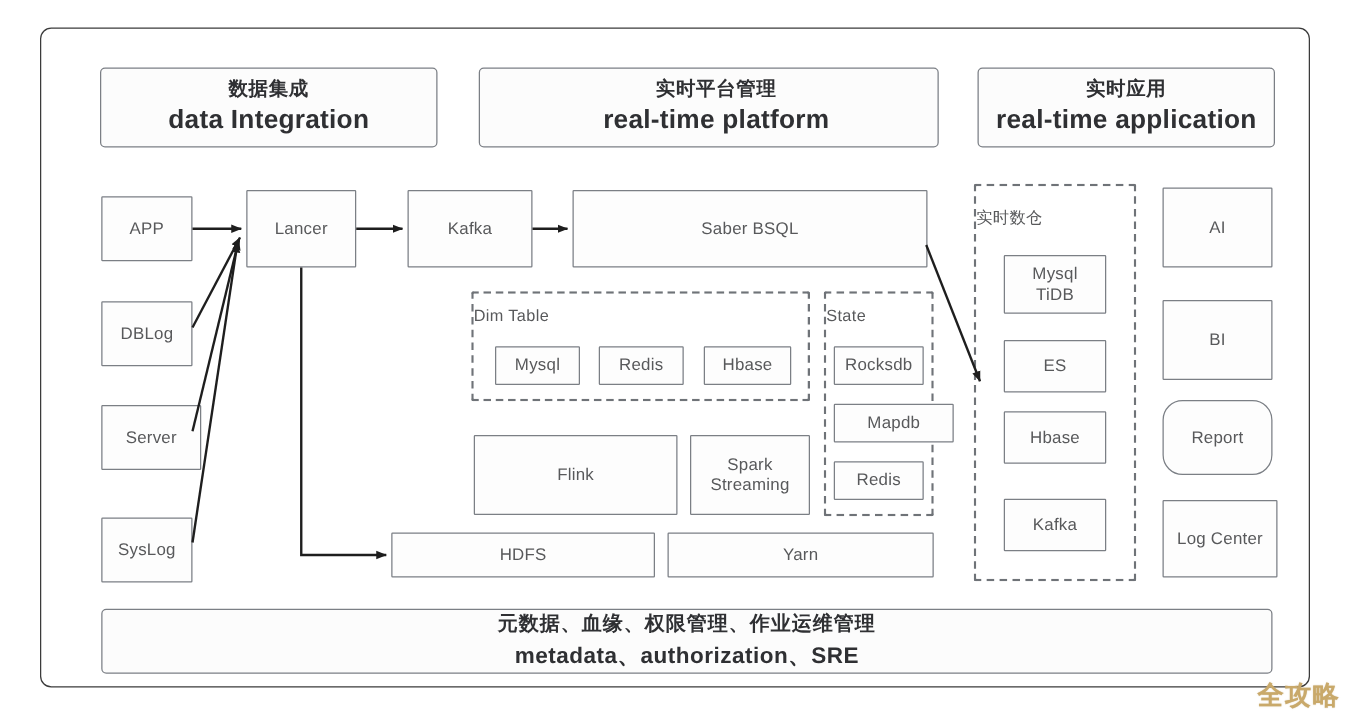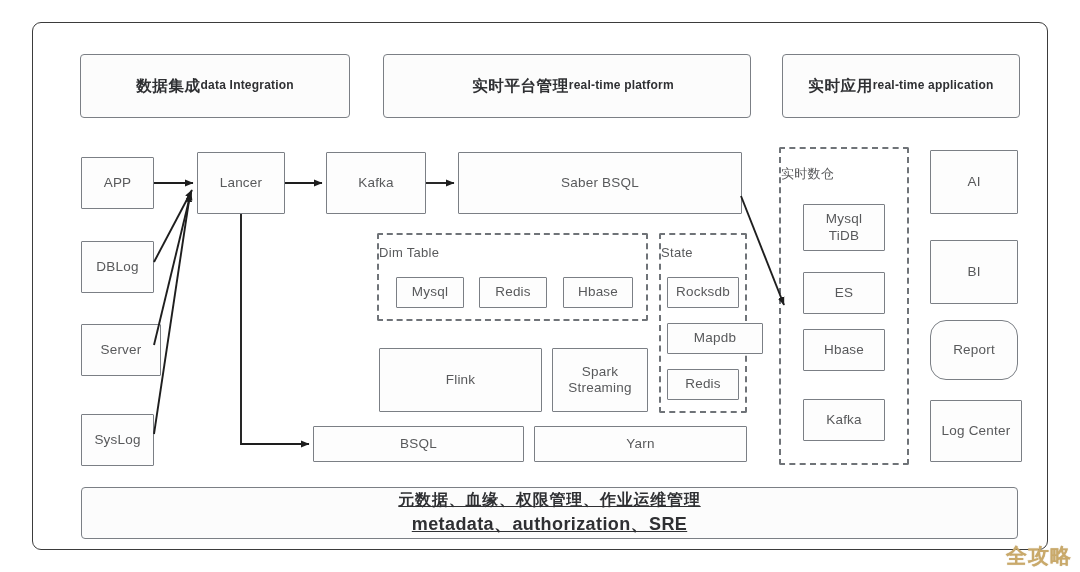--- a/index.html
+++ b/index.html
@@ -48,30 +48,30 @@
   }
 
   
   .banner {
     position: absolute;
     box-sizing: border-box;
     border: 1.6px solid #7b7f85;
     border-radius: 4px;
     background: #fcfcfc;
     display: flex;
-    flex-direction: row;
+    flex-direction: column;
     align-items: center;
     justify-content: center;
     color: #2f3033;
     font-weight: bold;
     line-height: 1.32;
     text-align: right;
   }
   .banner .cn { font-size: 15.5px; letter-spacing: .6px; }
-  .banner .en { font-size: 12px; letter-spacing: .2px; }
+  .banner .en { font-size: 21px; letter-spacing: .2px; }
 
   
   .dashed-group {
     position: absolute;
     box-sizing: border-box;
     border: 2px dashed #6f7378;
     background: transparent;
     border-radius: 2px;
   }
   .group-title {
@@ -92,21 +92,20 @@
     border-radius: 4px;
     background: #fcfcfc;
     display: flex;
     flex-direction: column;
     align-items: center;
     justify-content: center;
     color: #2f3033;
     font-weight: bold;
     line-height: 1.4;
     text-align: center;
-    text-decoration: underline;
   }
   .footer-bar .cn { font-size: 16px; letter-spacing: .8px; }
   .footer-bar .en { font-size: 18px; letter-spacing: .4px; }
 
   
   #connectors {
     position: absolute;
     left: 0; top: 0;
     width: 1080px;
     height: 572px;
@@ -202,21 +201,21 @@
 
   <div class="node" style="left:379px; top:348px; width:163px; height:64px;">
     <span>Flink</span>
   </div>
   <div class="node two-line" style="left:552px; top:348px; width:96px; height:64px;">
     <span class="two-line">Spark
 Streaming</span>
   </div>
 
   <div class="node" style="left:313px; top:426px; width:211px; height:36px;">
-    <span>BSQL</span>
+    <span>HDFS</span>
   </div>
   <div class="node" style="left:534px; top:426px; width:213px; height:36px;">
     <span>Yarn</span>
   </div>
 
   <div class="dashed-group" style="left:779px; top:147px; width:130px; height:318px;">
     <div class="group-title" style="top:16px;">实时数仓</div>
   </div>
   <div class="node two-line" style="left:803px; top:204px; width:82px; height:47px;">
     <span class="two-line">Mysql

